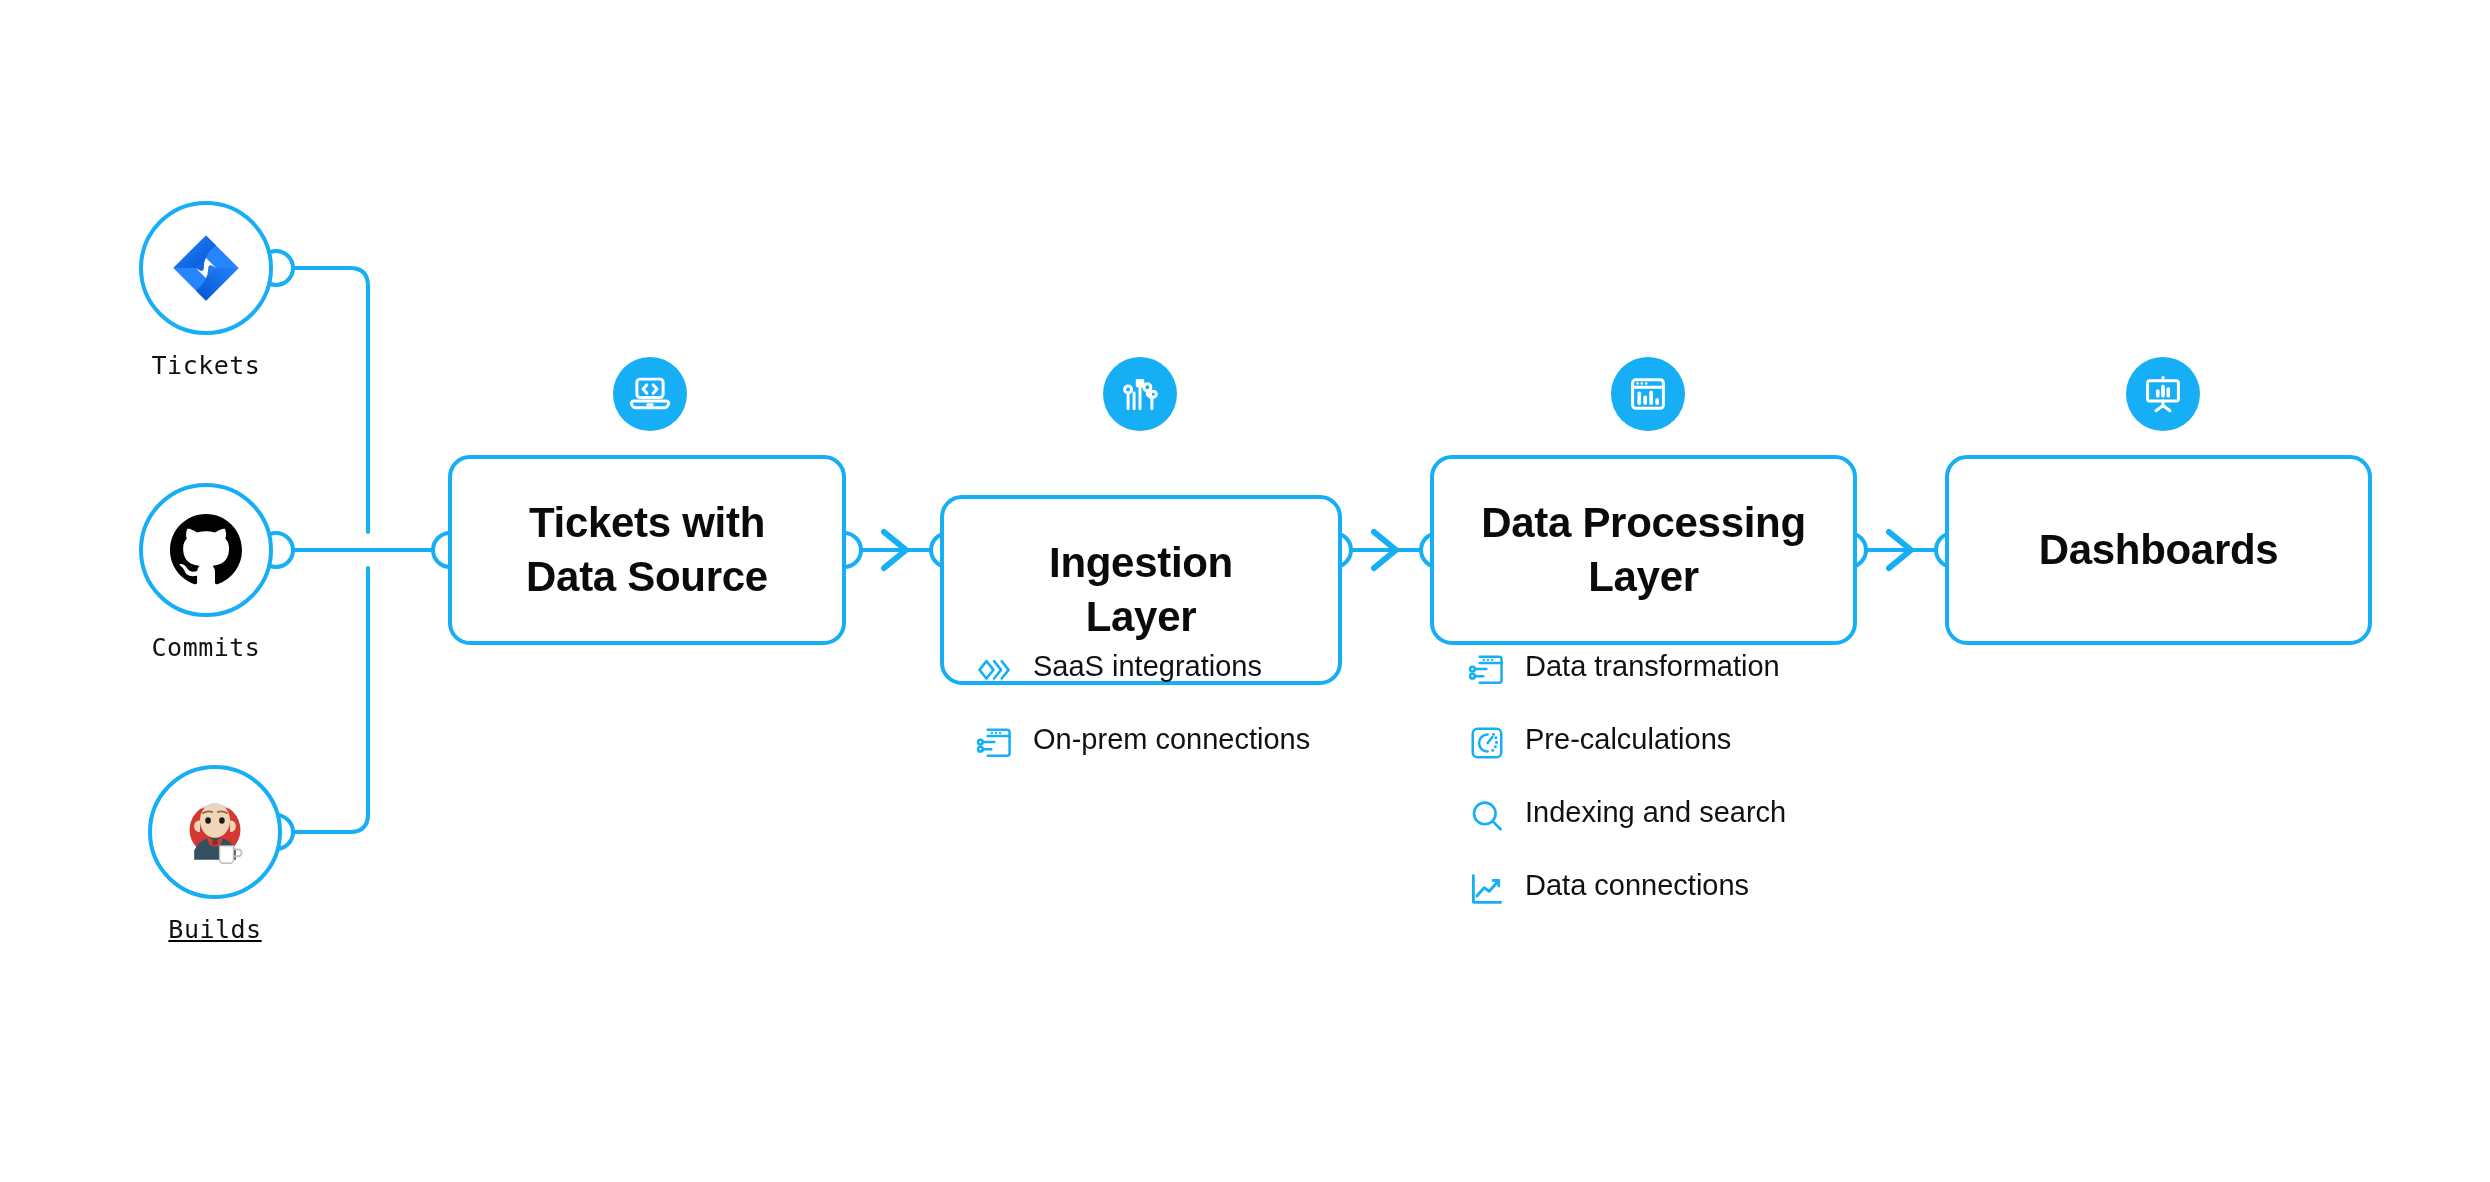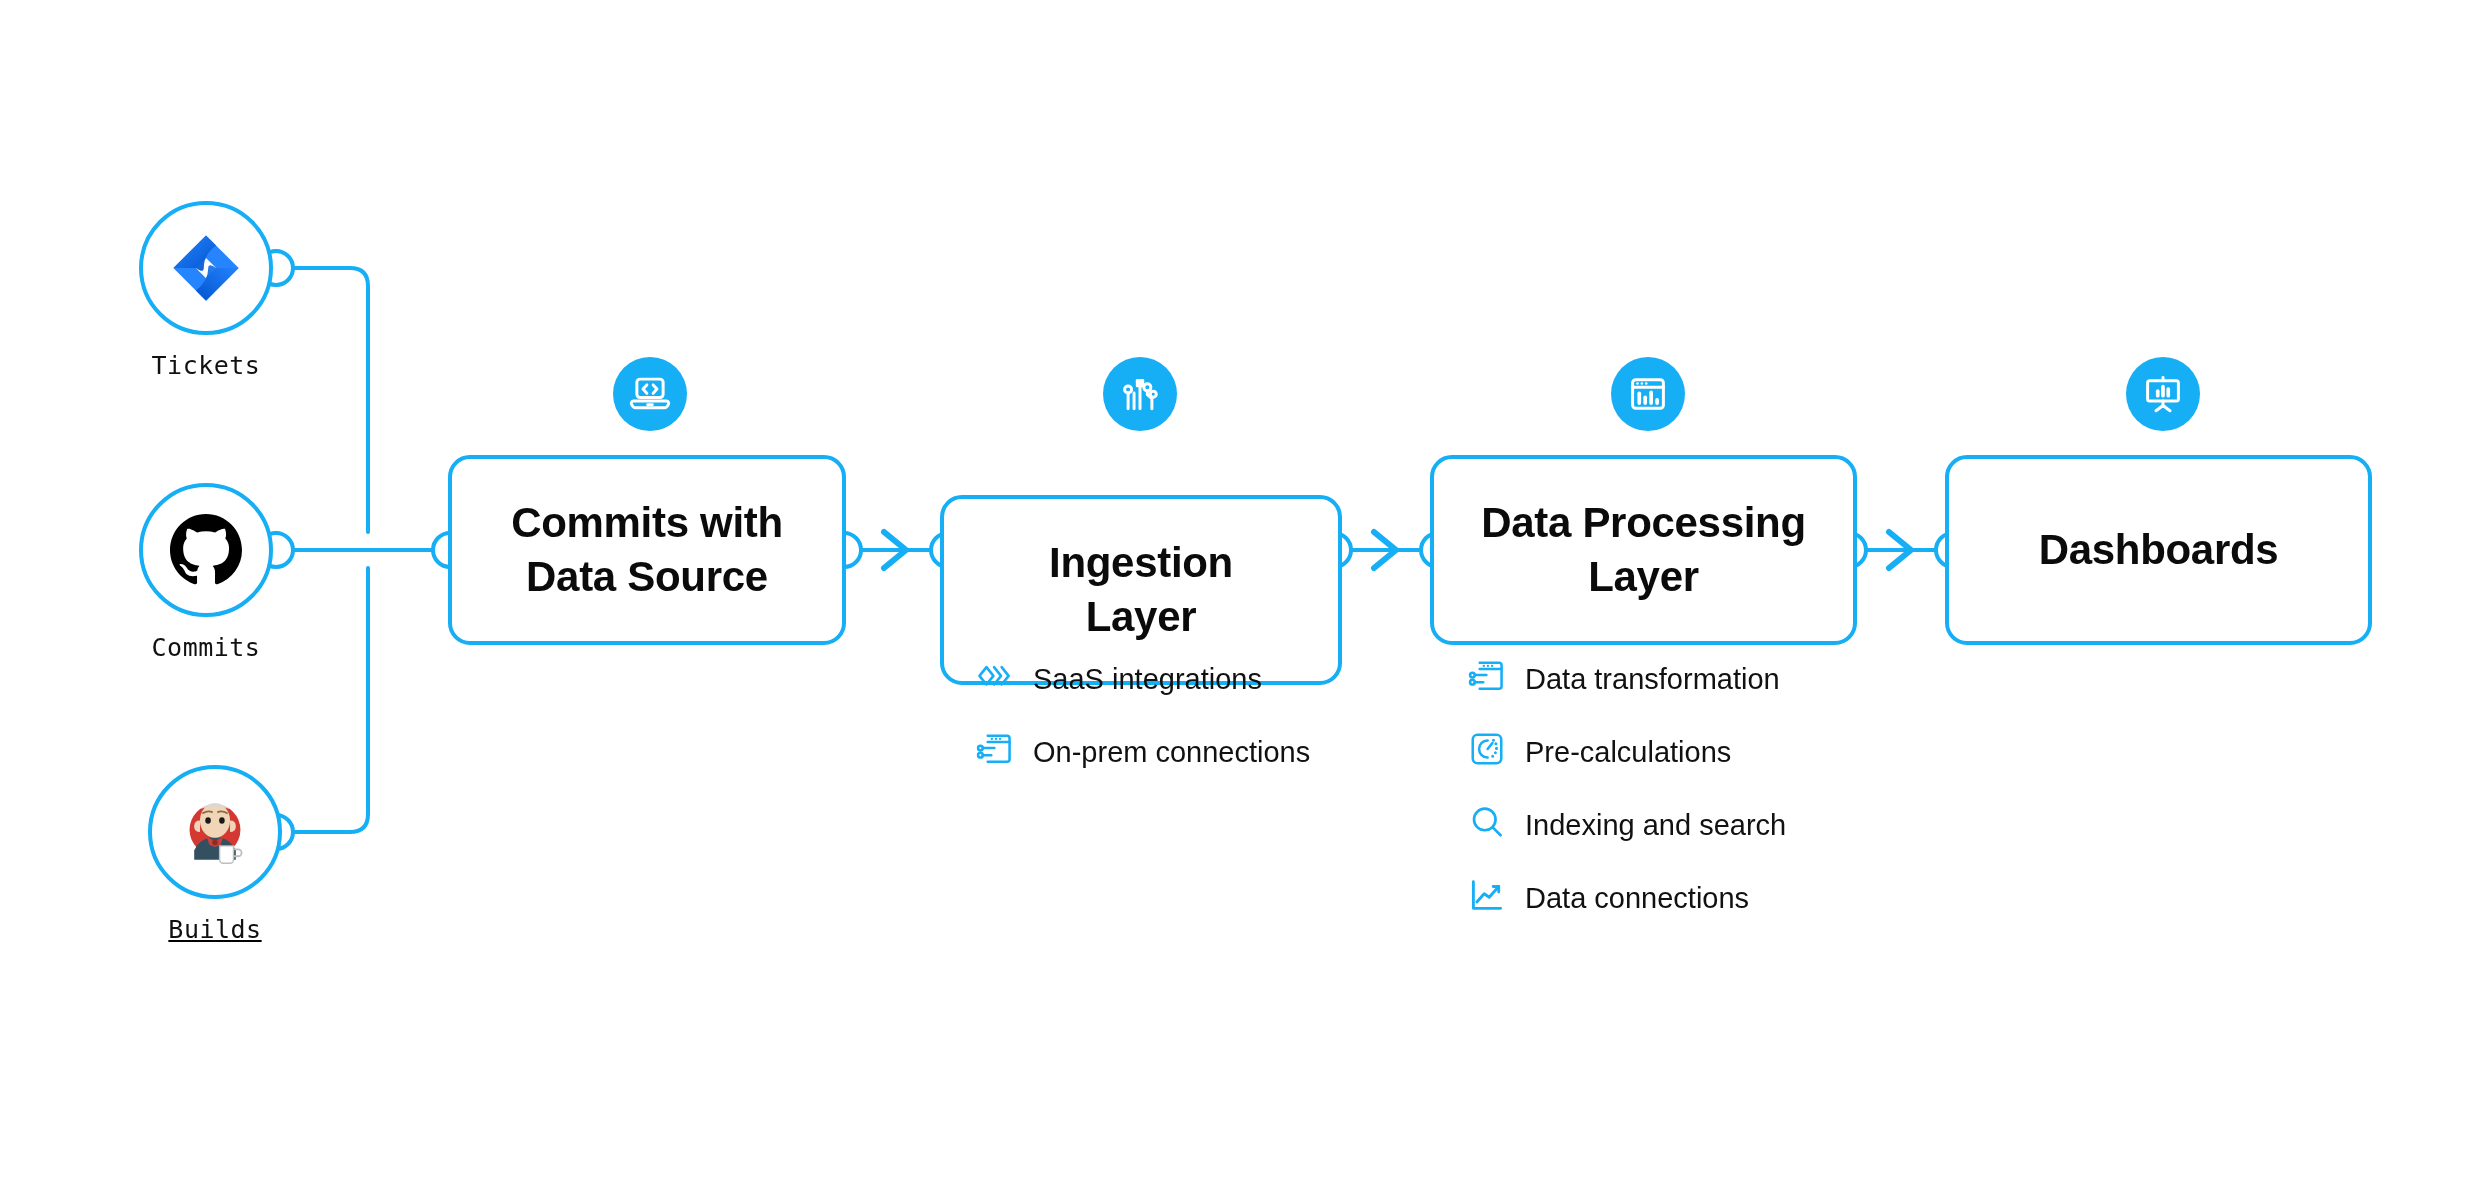--- a/index.html
+++ b/index.html
@@ -111,21 +111,21 @@
     align-items: center;
     justify-content: center;
   }
 
   
   .feature-list {
     position: absolute;
   }
   .feature-item {
     display: flex;
-    align-items: flex-end;
+    align-items: flex-start;
     height: 46px;
     margin-bottom: 27px;
   }
   .feature-icon {
     width: 40px;
     height: 40px;
     flex: 0 0 40px;
     display: flex;
     align-items: center;
     justify-content: center;
@@ -235,21 +235,21 @@
     <svg width="42" height="42" viewBox="0 0 24 24" fill="none" stroke="#ffffff" stroke-width="1.7" stroke-linecap="round" stroke-linejoin="round">
       <rect x="4.5" y="3.5" width="15" height="10.5" rx="1.8"></rect>
       <path d="M10.2 6.8 L8 9.2 L10.2 11.6"></path>
       <path d="M13.8 6.8 L16 9.2 L13.8 11.6"></path>
       <path d="M2.6 16 h18.8 a1.3 1.3 0 0 1 1.1 2 l-.6 1 a1.6 1.6 0 0 1-1.4.8 H3.5 a1.6 1.6 0 0 1-1.4-.8 l-.6-1 a1.3 1.3 0 0 1 1.1-2 z"></path>
       <path d="M10.7 18.1 h2.6"></path>
     </svg>
   </div>
   <div class="stage-box" style="left:448px; top:455px; width:398px; height:190px;">
     <div class="stage-title">
-      <span>Commits with</span><br>
+      <span>Tickets with</span><br>
       <span>Data Source</span>
     </div>
   </div>
 
   <div class="stage-badge" style="left:1103px; top:357px;">
     <svg width="42" height="42" viewBox="0 0 24 24" fill="none" stroke="#ffffff" stroke-width="1.7" stroke-linecap="round" stroke-linejoin="round">
       <rect x="9.6" y="3.4" width="4.8" height="4.8" rx="0.8" fill="#ffffff" stroke="none"></rect>
       <path d="M12 8.2 V20.4"></path>
       <circle cx="5.2" cy="9.4" r="2"></circle>
       <path d="M5.2 11.4 V20.4"></path>

